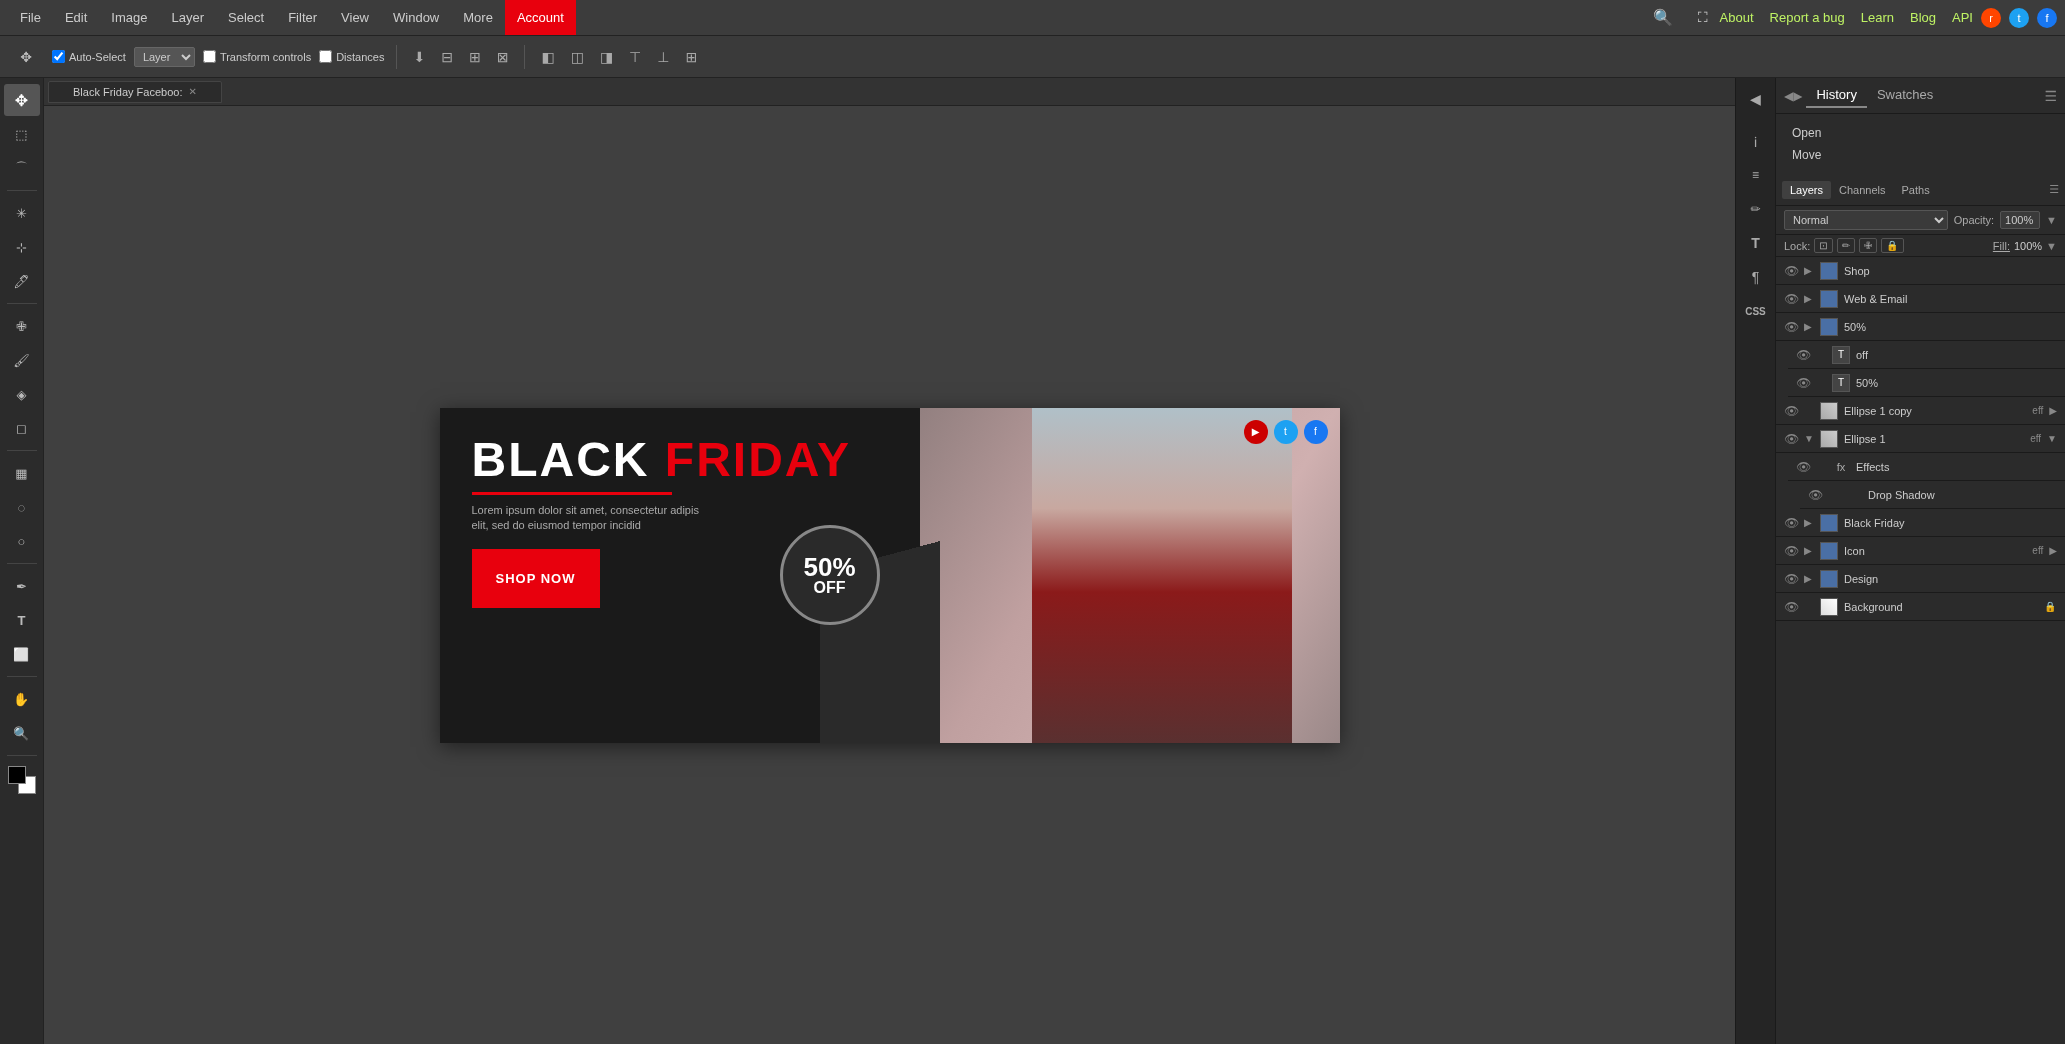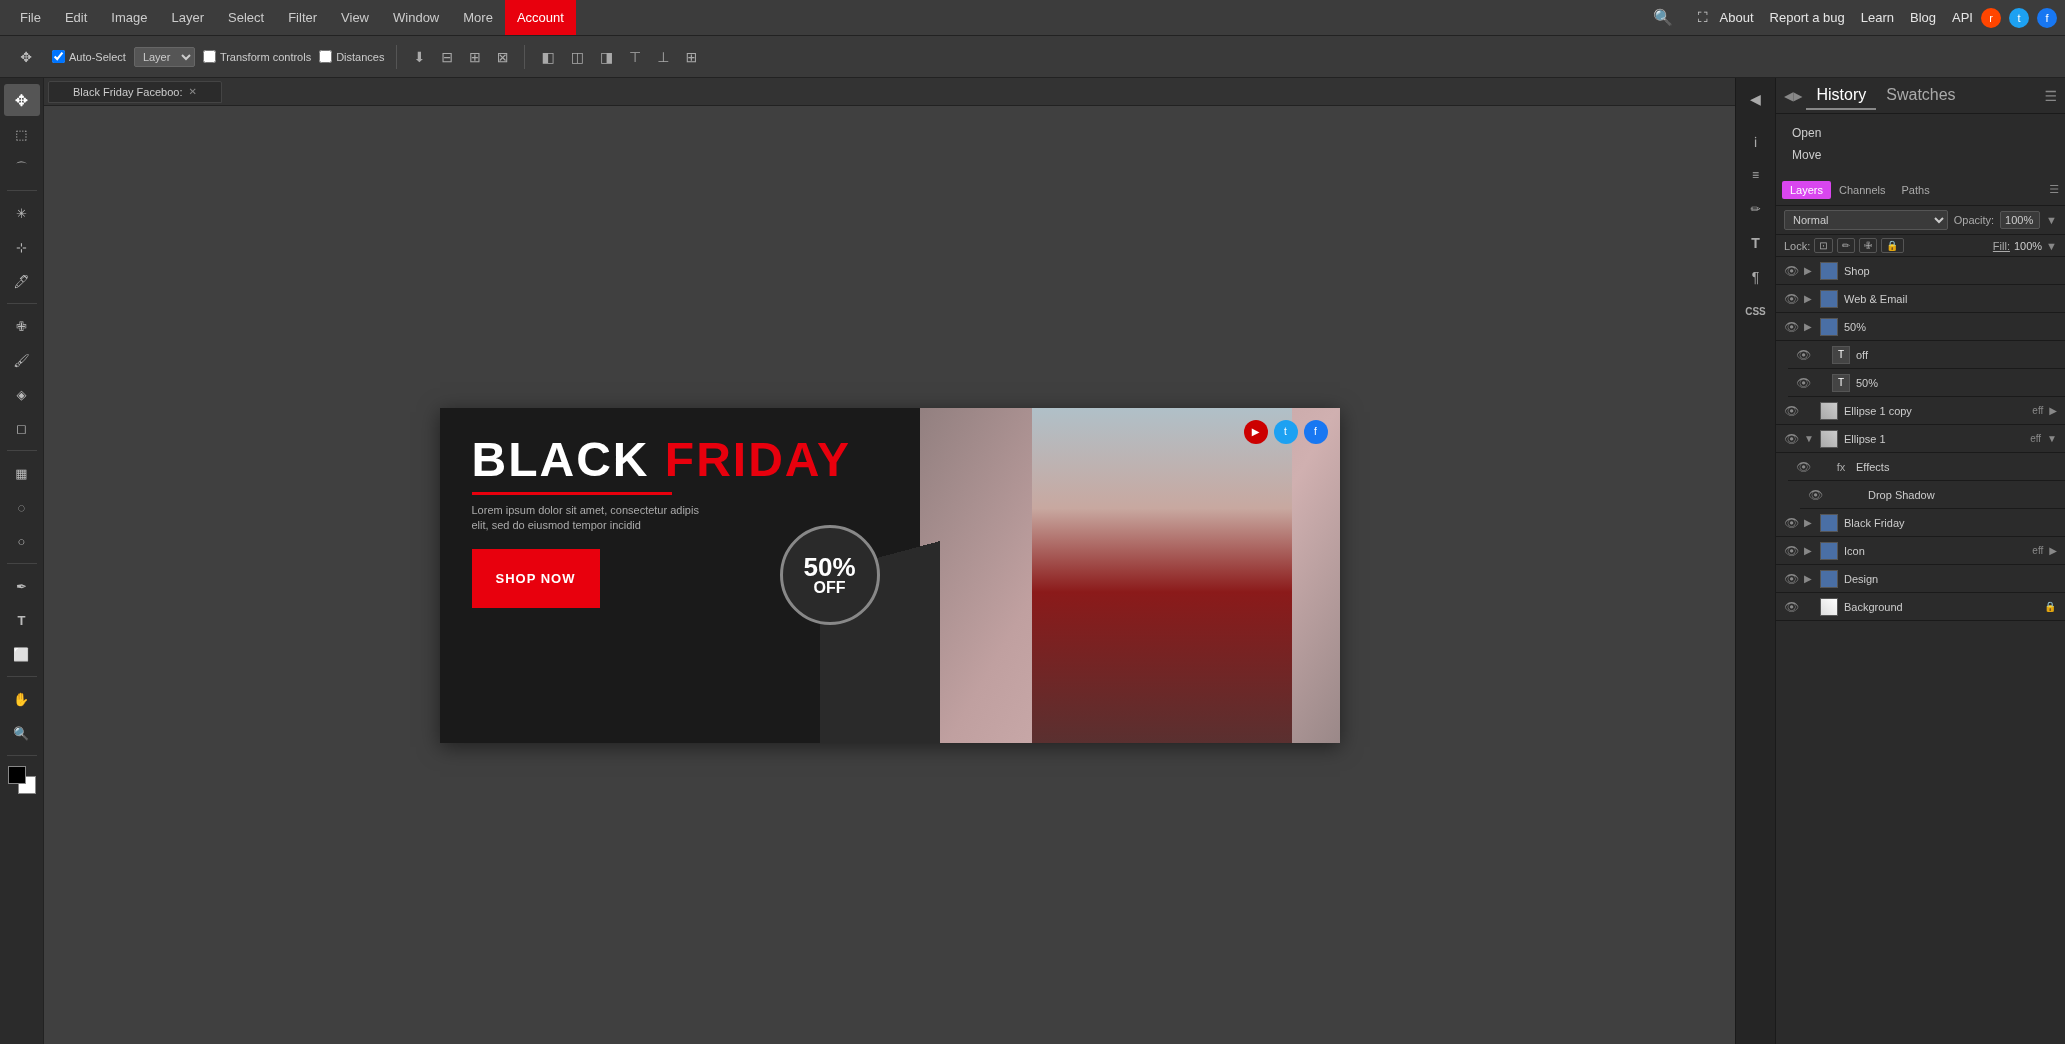--- a/index.html
+++ b/index.html
@@ -12,21 +12,21 @@
       border-bottom: 1px solid #222;
       padding: 0 8px;
     }
     .menu-item {
       padding: 0 12px; height: 100%; display: flex; align-items: center;
       cursor: pointer; color: #ccc; font-size: 13px;
     }
     .menu-item.active { background: #e8000d; color: #fff; }
     .menu-spacer { flex: 1; }
     .menu-right { display: flex; align-items: center; gap: 16px; margin-right: 8px; }
-    .menu-right a { color: #e5e5e5; text-decoration: none; font-size: 13px; cursor: pointer; }
+    .menu-right a { color: #bef264; text-decoration: none; font-size: 13px; cursor: pointer; }
     .social-icons { display: flex; gap: 8px; }
     .social-icon { width: 20px; height: 20px; border-radius: 50%; display: flex; align-items: center; justify-content: center; font-size: 11px; cursor: pointer; }
     .reddit { background: #ff4500; color: white; }
     .twitter { background: #1da1f2; color: white; }
     .facebook { background: #1877f2; color: white; }
 
     
     #toolbar {
       display: flex; align-items: center; gap: 8px;
       background: #3a3a3a; height: 42px;
@@ -158,21 +158,21 @@
       border-radius: 3px;
     }
 
     
     .panel-tabs {
       display: flex; align-items: center;
       background: #2b2b2b; border-bottom: 1px solid #1a1a1a;
       padding: 0 8px; height: 36px;
     }
     .panel-tab {
-      padding: 4px 10px; font-size: 16px; color: #aaa; cursor: pointer;
+      padding: 4px 10px; font-size: 13px; color: #aaa; cursor: pointer;
       border-bottom: 2px solid transparent;
     }
     .panel-tab.active { color: #fff; border-bottom: 2px solid #888; }
     .panel-tab-spacer { flex: 1; }
     .panel-menu-btn { color: #888; cursor: pointer; font-size: 14px; }
 
     
     #history-panel { padding: 8px 0; }
     .history-item {
       padding: 4px 16px; font-size: 12px; color: #ccc; cursor: pointer;
@@ -182,21 +182,21 @@
     #layers-panel { flex: 1; overflow: hidden; display: flex; flex-direction: column; }
 
     .layers-tabs {
       display: flex; align-items: center;
       background: #2b2b2b; border-bottom: 1px solid #1a1a1a;
       padding: 0 6px; height: 32px;
     }
     .layers-tab {
       padding: 3px 8px; font-size: 11px; color: #aaa; cursor: pointer;
     }
-    .layers-tab.active { color: #fff; background: #d946ef; border-radius: 2px; }
+    .layers-tab.active { color: #fff; background: #404040; border-radius: 2px; }
     .layers-tab-spacer { flex: 1; }
 
     .blend-row {
       display: flex; align-items: center; gap: 6px;
       padding: 4px 8px; border-bottom: 1px solid #1a1a1a;
     }
     .blend-select {
       background: #3a3a3a; border: 1px solid #555; color: #ccc;
       font-size: 11px; padding: 2px 4px; border-radius: 2px; flex: 1; cursor: pointer;
     }

